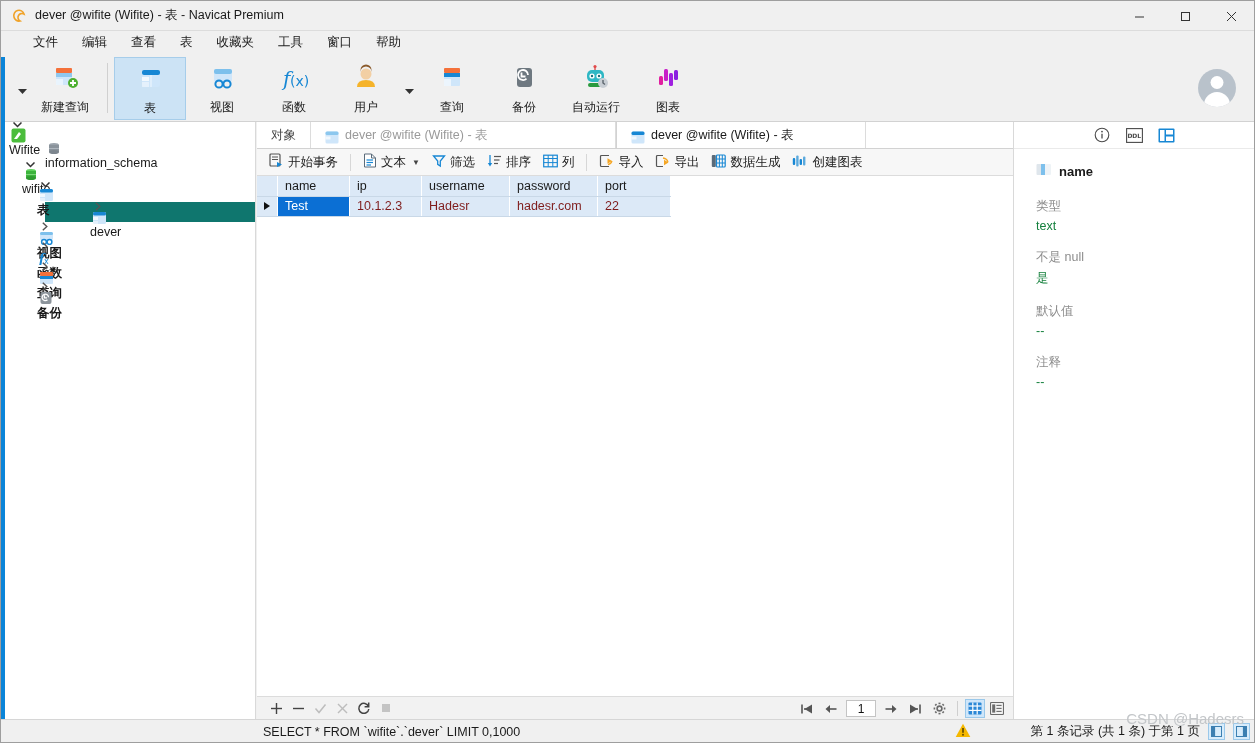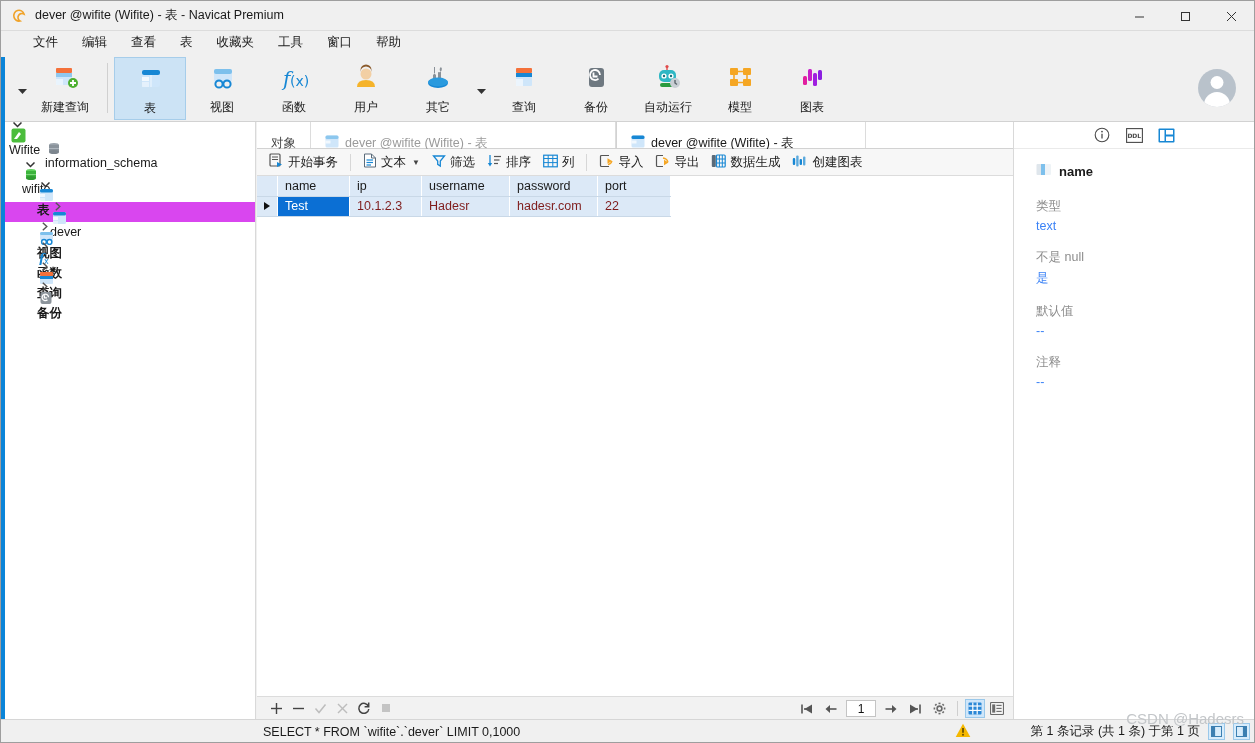--- a/index.html
+++ b/index.html
@@ -116,39 +116,39 @@
     background: #ffffff;
     border-right: 1px solid #d9d9d9;
     overflow: hidden;
   }
   .tree-row {
     height: 20px; display: flex; align-items: flex-start;
     font-size: 12.5px; color: #1a1a1a; white-space: nowrap;
     cursor: default;
     flex-direction: column;
   }
-  .tree-row.sel { background: #d946ef; }
+  .tree-row.sel { background: #0f766e; margin-left: 40px; }
   .tree-row .twisty {
     width: 16px; display:flex; align-items:center; justify-content:center;
     color:#333; flex:0 0 auto;
   }
   .tree-row .twisty.empty { visibility: hidden; }
   .tree-row .t-ico { width: 18px; display:flex; align-items:center; justify-content:center; flex:0 0 auto; margin-right:4px; }
   .tree-row .t-lbl { }
   .tree-row.bold .t-lbl { font-weight: bold; }
 
   
   .tabstrip {
     position: absolute; left: 256px; top: 121px; right: 241px; height: 27px;
     background: #f0f0f0;
     border-bottom: 1px solid #d2d2d2;
     display: flex; align-items: stretch;
   }
   .tab {
-    display: flex; align-items: flex-start; padding: 13px 14px;
+    display: flex; align-items: flex-end; padding: 4px 14px;
     font-size: 12.5px; white-space: nowrap;
     border-right: 1px solid #dcdcdc;
     cursor: default;
   }
   .tab.obj { background:#ffffff; color:#444; }
   .tab.inactive { background:#ffffff; color:#9a9a9a; }
   .tab.active { background:#ffffff; color:#1a1a1a; border-left:1px solid #d2d2d2;}
   .tab .tab-ico { margin-right: 6px; display:flex; }
   .tab-filler { flex:1; background:#ffffff; }
 
@@ -161,21 +161,21 @@
   .rp-head {
     height: 27px; display:flex; align-items:center; justify-content:center;
     gap: 12px; border-bottom: 1px solid #eaeaea;
   }
   .rp-btn { width:20px; height:18px; display:flex; align-items:center; justify-content:center; cursor:default; }
   .rp-body { padding: 14px 22px 0 22px; }
   .rp-title { display:flex; align-items:center; gap:8px; margin-bottom: 18px; }
   .rp-title .txt { font-weight: bold; font-size: 13px; color:#1a1a1a; }
   .rp-field { margin-bottom: 16px; }
   .rp-field .k { color:#8d8d8d; font-size:12.5px; margin-bottom:4px; }
-  .rp-field .v { color:#3b82f6; font-size:12.5px; }
+  .rp-field .v { color:#15803d; font-size:12.5px; }
 
   
   .datatoolbar {
     position: absolute; left: 256px; top: 148px; right: 241px; height: 27px;
     background: #f7f7f7;
     border-bottom: 1px solid #dcdcdc;
     display: flex; align-items: center;
     padding-left: 6px;
   }
   .dt-btn {
@@ -379,31 +379,20 @@
       <span class="rb-ico">
         <svg width="30" height="28" viewBox="0 0 30 28">
           <circle cx="15" cy="10" r="5.5" fill="#f2cfa4"></circle>
           <path d="M9.5 8 A5.5 5.5 0 0 1 20.5 8 L20.5 6 A5.5 5.5 0 0 0 9.5 6 Z" fill="#8a5a2b"></path>
           <path d="M6 23 q0-7 9-7 t9 7 z" fill="#f5b32a"></path>
         </svg>
       </span>
       <span class="rb-lbl">用户</span>
     </div>
 
-    <div class="rb-item">
-      <span class="rb-ico">
-        <svg width="30" height="28" viewBox="0 0 30 28">
-          <path d="M11 3 l0 6 l2 2 l0 4 l-3 0 l0-4 l2-2 l0-6" fill="#8a9198"></path>
-          <path d="M18 3 a3 3 0 0 0 0 5 l0 7 l-3 0 l0-7 a3 3 0 0 0 3-5" fill="#8a9198"></path>
-          <ellipse cx="15" cy="19" rx="10" ry="5" fill="#1787d4"></ellipse>
-          <ellipse cx="15" cy="18" rx="10" ry="4.4" fill="#2a9ade"></ellipse>
-        </svg>
-      </span>
-      <span class="rb-lbl">其它</span>
-    </div>
     <div class="rb-caret">
       <svg width="9" height="6" viewBox="0 0 9 6">
           <path d="M0 0 L4.5 5 L9 0 Z" fill="#333"></path>
         </svg>
     </div>
 
     <div class="rb-item">
       <span class="rb-ico">
         <svg width="30" height="28" viewBox="0 0 30 28">
           <rect x="7" y="4" width="16" height="5" rx="1" fill="#f4713a"></rect>
@@ -437,32 +426,20 @@
           <circle cx="18" cy="12" r="2.6" fill="#fff"></circle>
             <circle cx="18" cy="12" r="1.2" fill="#1b6f78"></circle>
           <rect x="7" y="19" width="15" height="4" rx="2" fill="#2a9a3f"></rect>
           <circle cx="22" cy="19" r="5" fill="#c8ced4"></circle>
           <path d="M22 16v3l2 1.5" stroke="#5b656d" stroke-width="1.4" fill="none"></path>
         </svg>
       </span>
       <span class="rb-lbl">自动运行</span>
     </div>
 
-    <div class="rb-item">
-      <span class="rb-ico">
-        <svg width="30" height="28" viewBox="0 0 30 28">
-          <rect x="5" y="4" width="8" height="7" rx="1" fill="#f5a623"></rect>
-          <rect x="18" y="4" width="8" height="7" rx="1" fill="#f5a623"></rect>
-          <rect x="5" y="15" width="8" height="7" rx="1" fill="#f5a623"></rect>
-          <rect x="18" y="15" width="8" height="7" rx="1" fill="#f5a623"></rect>
-          <path d="M13 7.5h5M9 11v4M22 11v4M13 18.5h5" stroke="#f5a623" stroke-width="1.6" fill="none"></path>
-        </svg>
-      </span>
-      <span class="rb-lbl">模型</span>
-    </div>
 
     <div class="rb-item">
       <span class="rb-ico">
         <svg width="30" height="28" viewBox="0 0 30 28">
           <rect x="6" y="12" width="4" height="9" rx="1.5" fill="#e11fa0"></rect>
           <rect x="11" y="5" width="4" height="12" rx="1.5" fill="#c820c8"></rect>
           <rect x="16" y="9" width="4" height="13" rx="1.5" fill="#a020e0"></rect>
           <rect x="21" y="6" width="4" height="10" rx="1.5" fill="#8b1fe0"></rect>
         </svg>
       </span>

